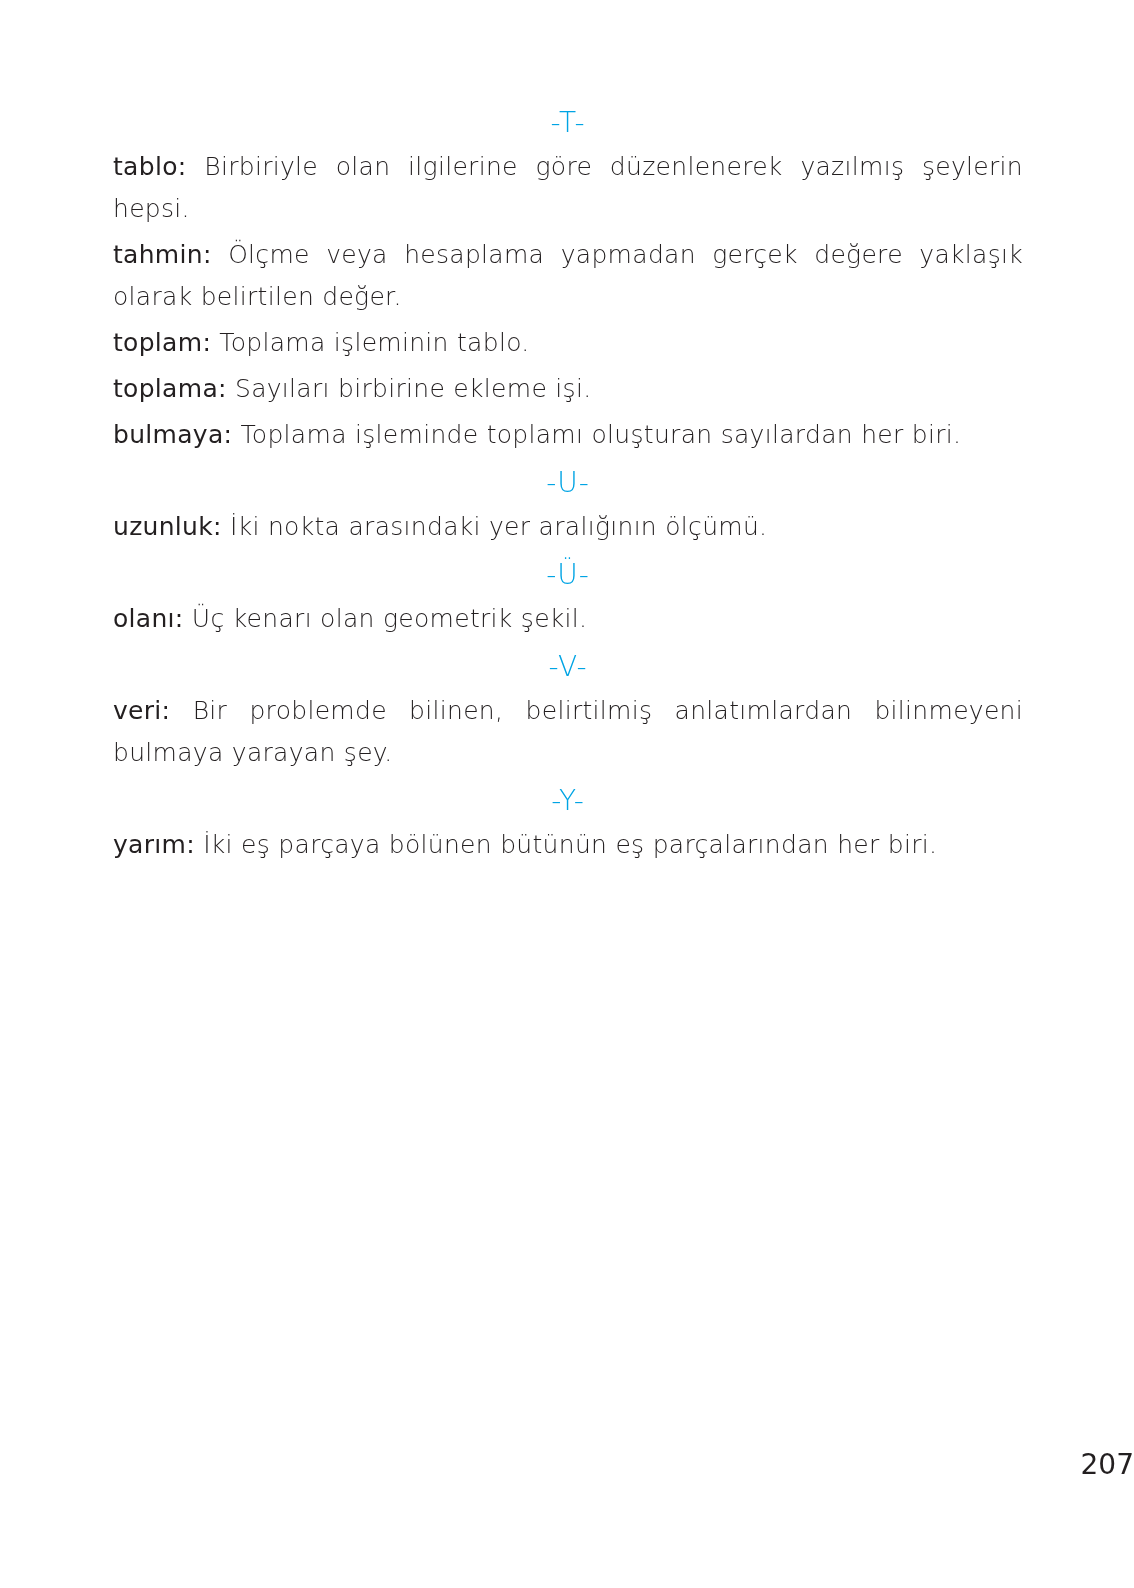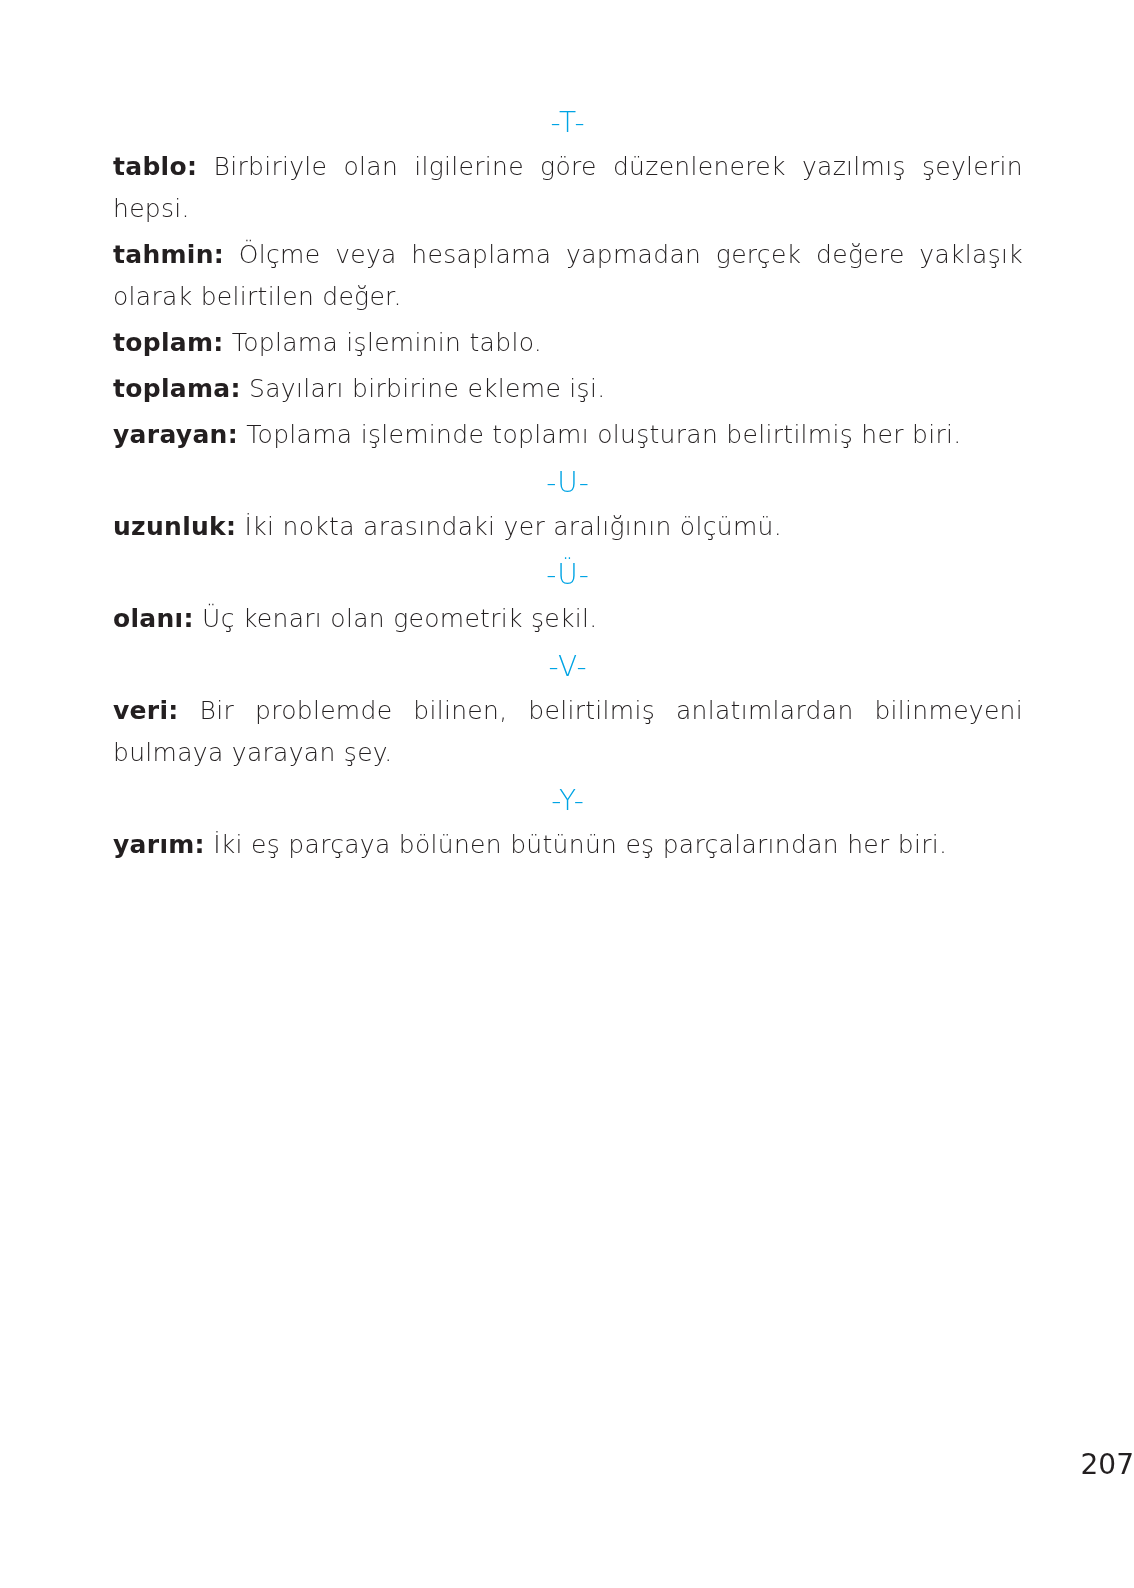--- a/index.html
+++ b/index.html
@@ -1,35 +1,35 @@
 <!DOCTYPE html>
 <html><head>
 <meta charset="utf-8">
 <style>
   html, body { margin: 0; padding: 0; background: #ffffff; }
   body { width: 1134px; height: 1588px; position: relative; overflow: hidden;
          font-family: "DejaVu Sans", sans-serif; color: #231f20; }
   .page { position: absolute; left: 113px; top: 100px; width: 910px; }
   .letter { text-align: center; color: #00a4e4; font-size: 28px; line-height: 46px; height: 46px; letter-spacing: 1px; font-weight: 300; }
   .entry { font-size: 25px; line-height: 42px; letter-spacing: 0.3px; text-align: justify; font-weight: 300; margin-bottom: 4px; }
-  .term { font-weight: bold; color: #231f20; }
+  .term { font-weight: normal; color: #231f20; }
   .def { color: #231f20; }
   .page-number { position: absolute; left: 0; right: 0; top: 1448px; text-align: right; font-size: 28px; color: #231f20; }
 </style>
 </head>
 <body>
 
 <div class="page">
 
   <div class="letter">-T-</div>
   <div class="entry"><span class="term">tablo:</span> <span class="def">Birbiriyle olan ilgilerine göre düzenlenerek yazılmış şeylerin hepsi.</span></div>
   <div class="entry"><span class="term">tahmin:</span> <span class="def">Ölçme veya hesaplama yapmadan gerçek değere yaklaşık olarak belirtilen değer.</span></div>
   <div class="entry"><span class="term">toplam:</span> <span class="def">Toplama işleminin tablo.</span></div>
   <div class="entry"><span class="term">toplama:</span> <span class="def">Sayıları birbirine ekleme işi.</span></div>
-  <div class="entry"><span class="term">yarayan:</span> <span class="def">Toplama işleminde toplamı oluşturan belirtilmiş her biri.</span></div>
+  <div class="entry"><span class="term">bulmaya:</span> <span class="def">Toplama işleminde toplamı oluşturan sayılardan her biri.</span></div>
 
   <div class="letter">-U-</div>
   <div class="entry"><span class="term">uzunluk:</span> <span class="def">İki nokta arasındaki yer aralığının ölçümü.</span></div>
 
   <div class="letter">-Ü-</div>
   <div class="entry"><span class="term">olanı:</span> <span class="def">Üç kenarı olan geometrik şekil.</span></div>
 
   <div class="letter">-V-</div>
   <div class="entry"><span class="term">veri:</span> <span class="def">Bir problemde bilinen, belirtilmiş anlatımlardan bilinmeyeni bulmaya yarayan şey.</span></div>
 

